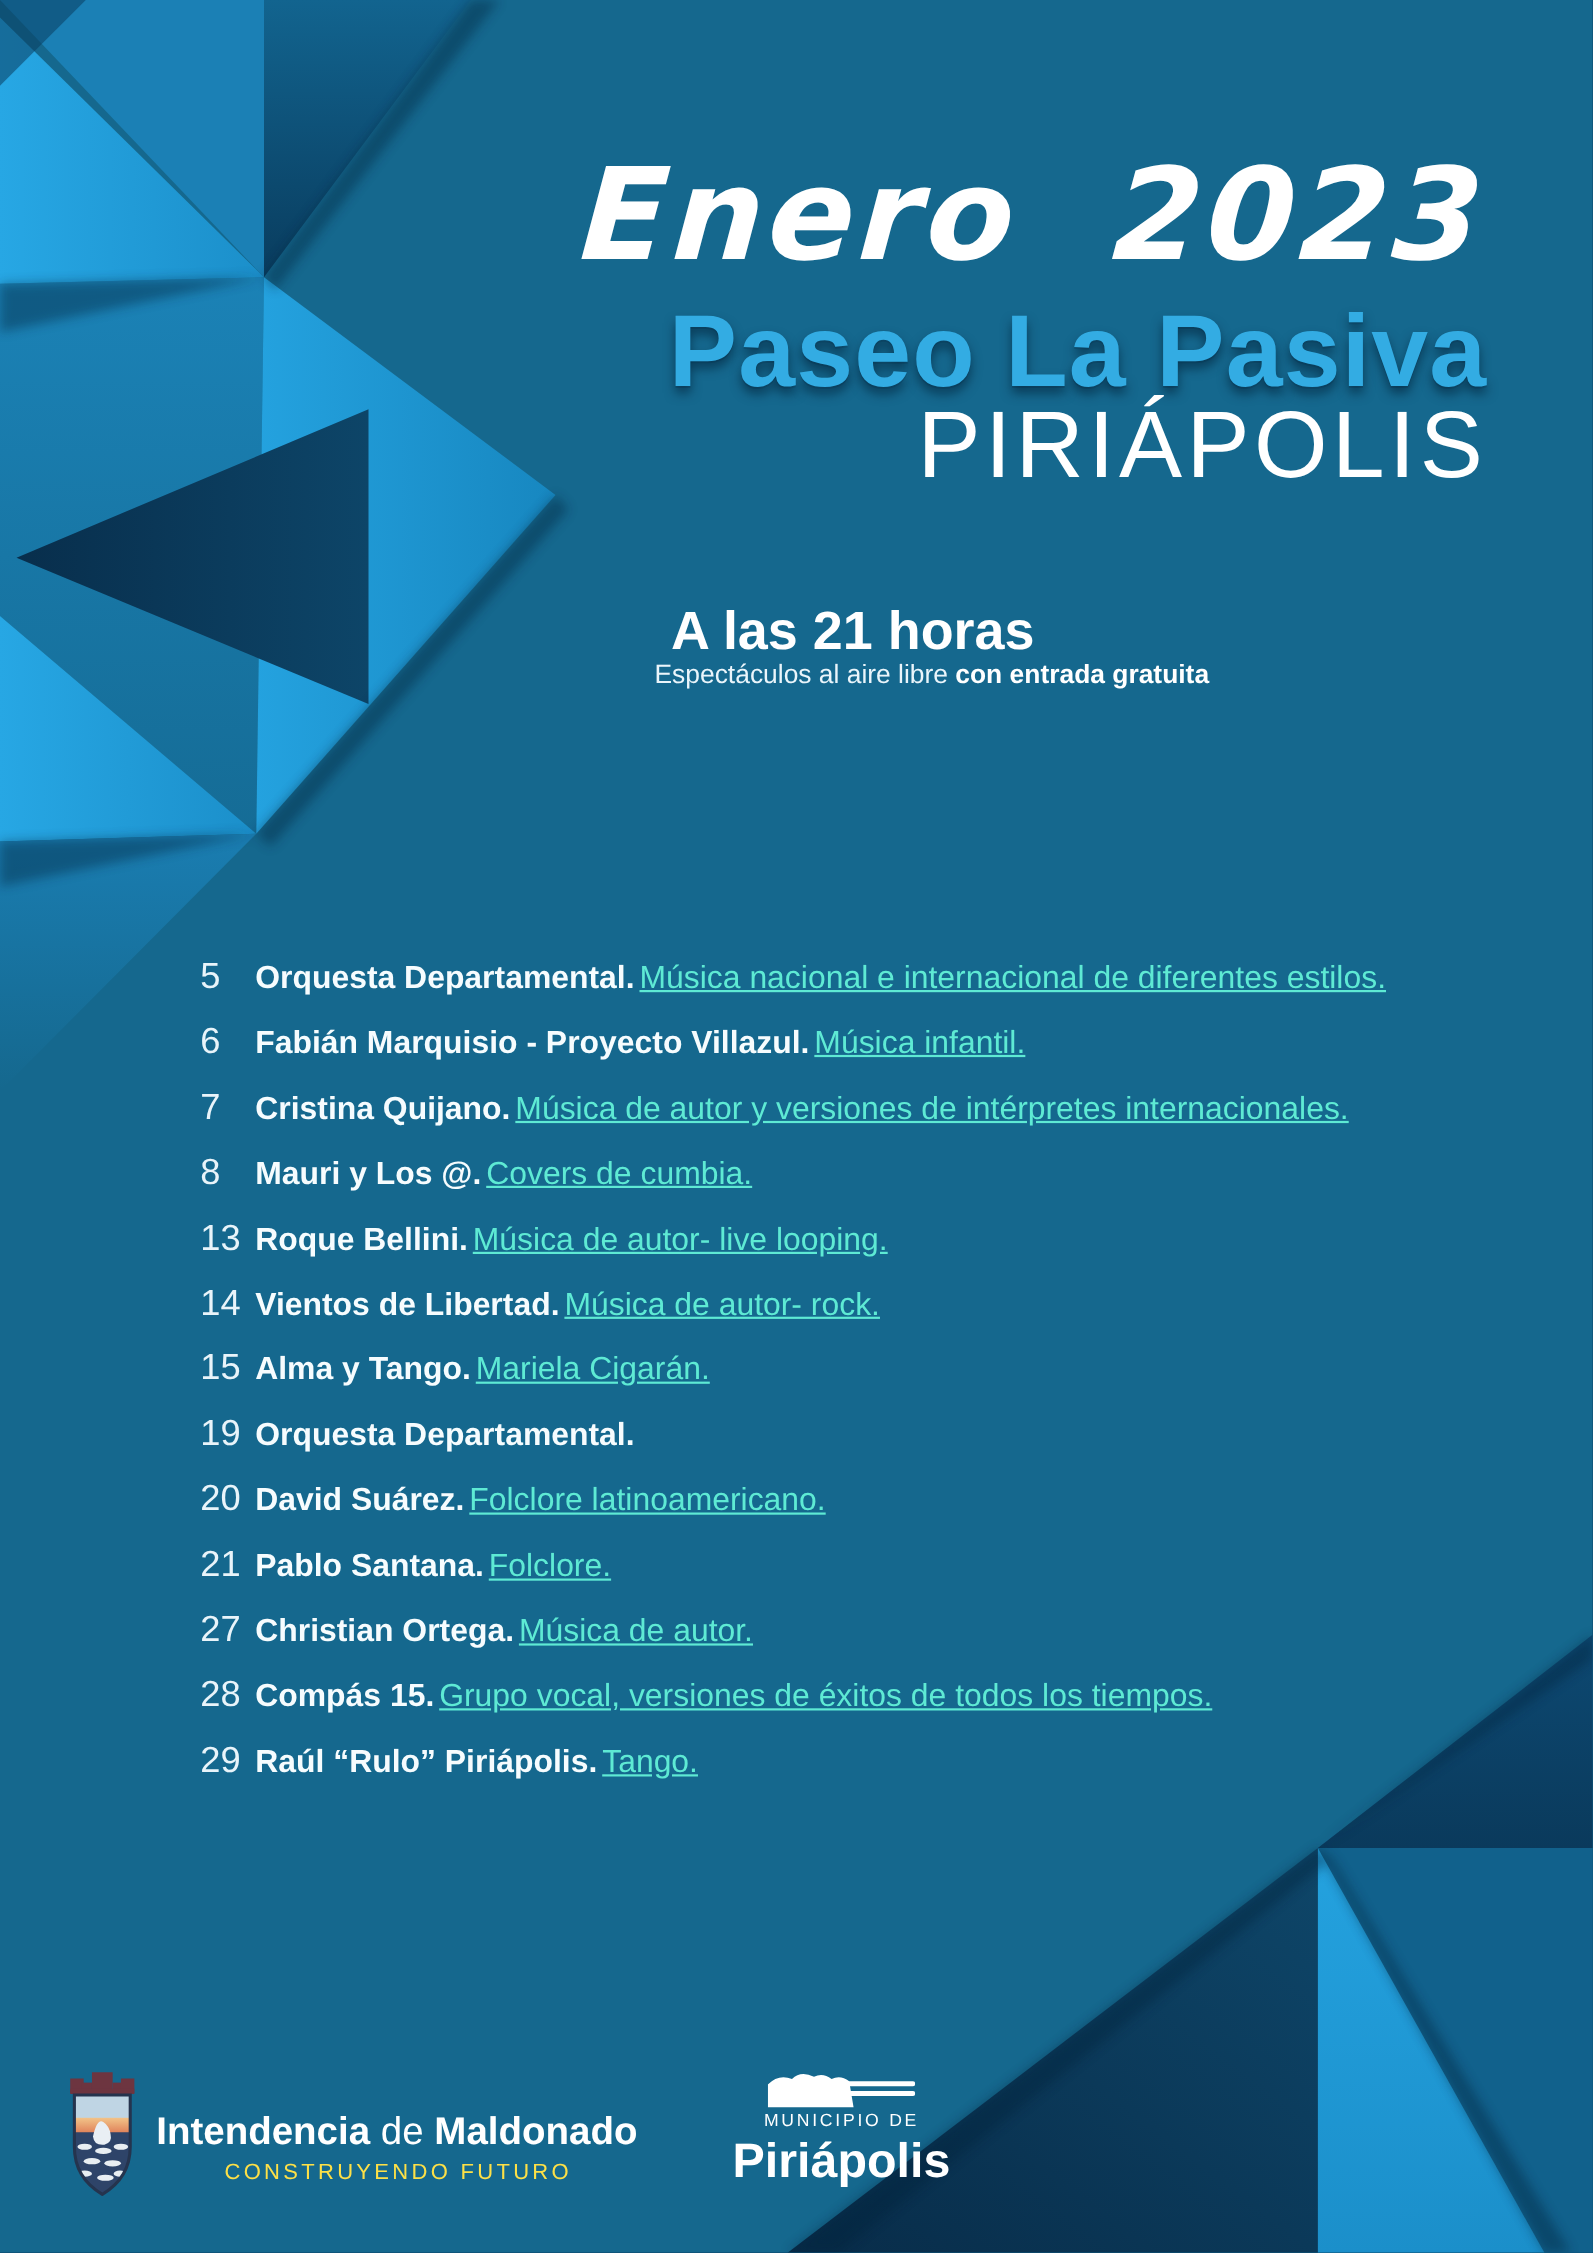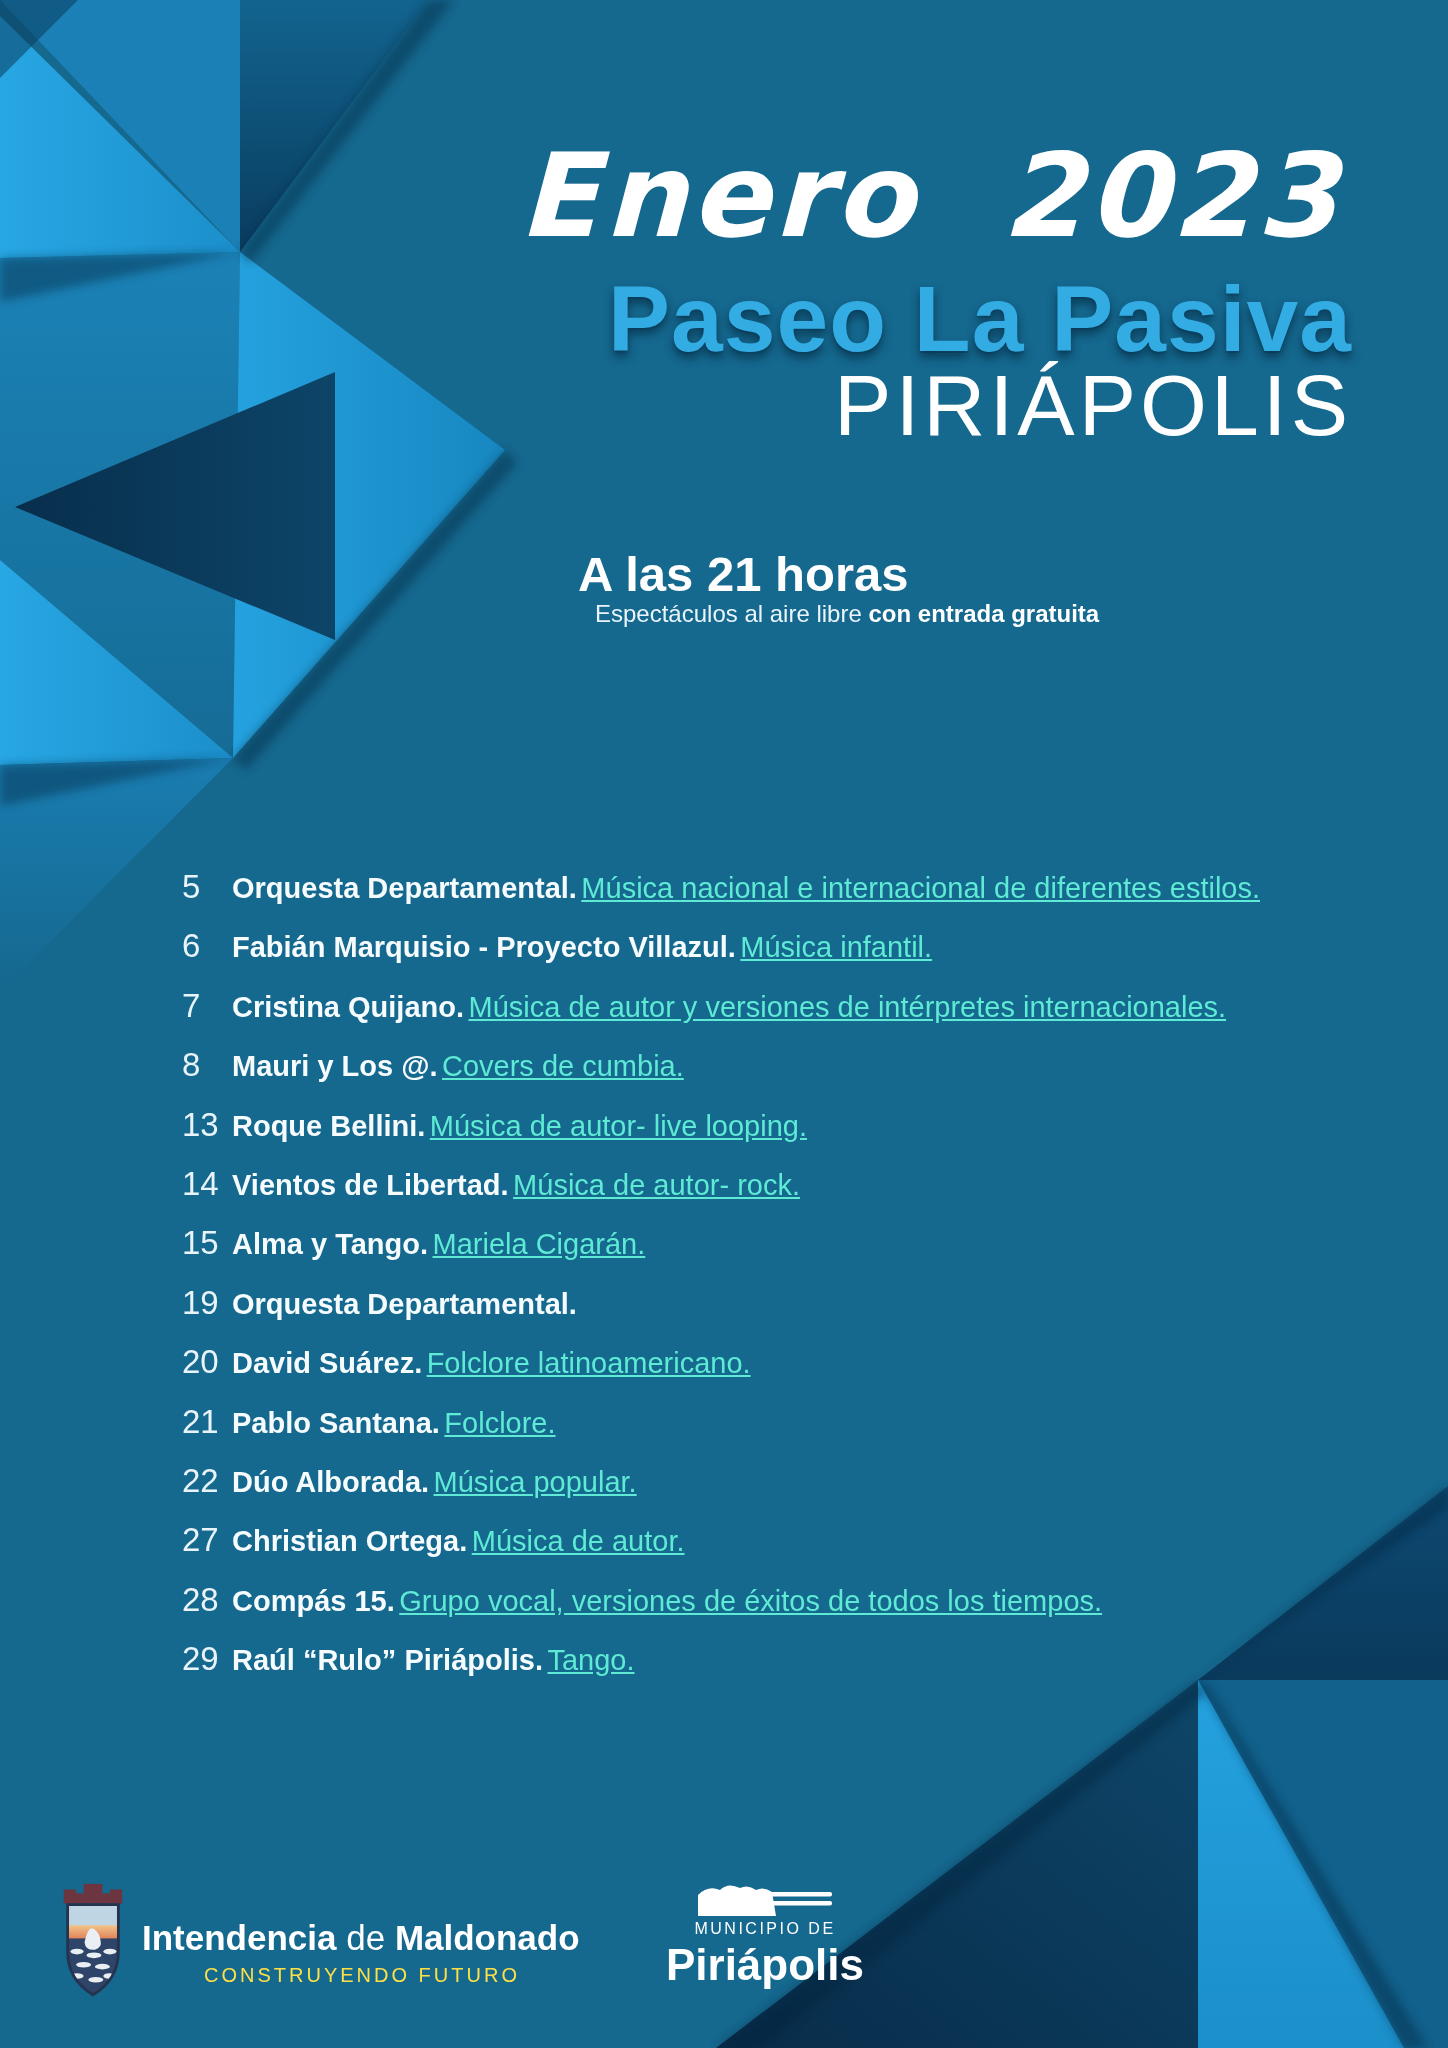--- a/index.html
+++ b/index.html
@@ -10,21 +10,21 @@
 
   
   .title{right:96px;top:128px;color:#fff;font-family:"DejaVu Sans",sans-serif;
          font-style:italic;font-weight:700;font-size:116px;letter-spacing:4px;
          word-spacing:42px;transform:skewX(-4deg);white-space:nowrap;}
   .venue{right:96px;top:266px;color:var(--accent,#33ACE3);font-weight:700;font-size:93px;
          letter-spacing:1px;white-space:nowrap;
          text-shadow:0 6px 10px rgba(3,35,58,.65),0 2px 0 rgba(10,60,90,.30);}
   .city{right:96px;top:356px;color:#fff;font-weight:200;font-size:86px;letter-spacing:4px;
         white-space:nowrap;}
-  .time{left:578px;top:546px;color:#fff;font-weight:700;font-size:49px;white-space:nowrap;}
+  .time{left:610px;top:546px;color:#fff;font-weight:700;font-size:49px;white-space:nowrap;}
   .subtitle{left:595px;top:600px;color:#EAF5FB;font-size:24px;white-space:nowrap;}
   .subtitle b{color:#fff;}
 
   
   .list{left:182px;top:857px;width:1240px;}
   .row{height:59.4px;line-height:59.4px;white-space:nowrap;}
   .day{display:inline-block;width:50px;font-size:33px;color:#E8F4FA;}
   .nm{font-weight:700;font-size:29px;color:#F6FCFE;}
   .ds{font-weight:400;font-size:29px;color:#5eead4;text-decoration:underline;}
 
@@ -165,24 +165,20 @@
     <div class="row">
       <span class="day">20</span><span class="nm">David Suárez.</span>
       <span class="ds">Folclore latinoamericano.</span>
     </div>
 
     <div class="row">
       <span class="day">21</span><span class="nm">Pablo Santana.</span>
       <span class="ds">Folclore.</span>
     </div>
 
-    <div class="row">
-      <span class="day">22</span><span class="nm">Dúo Alborada.</span>
-      <span class="ds">Música popular.</span>
-    </div>
 
 
     <div class="row">
       <span class="day">27</span><span class="nm">Christian Ortega.</span>
       <span class="ds">Música de autor.</span>
     </div>
 
     <div class="row">
       <span class="day">28</span><span class="nm">Compás 15.</span>
       <span class="ds">Grupo vocal, versiones de éxitos de todos los tiempos.</span>

